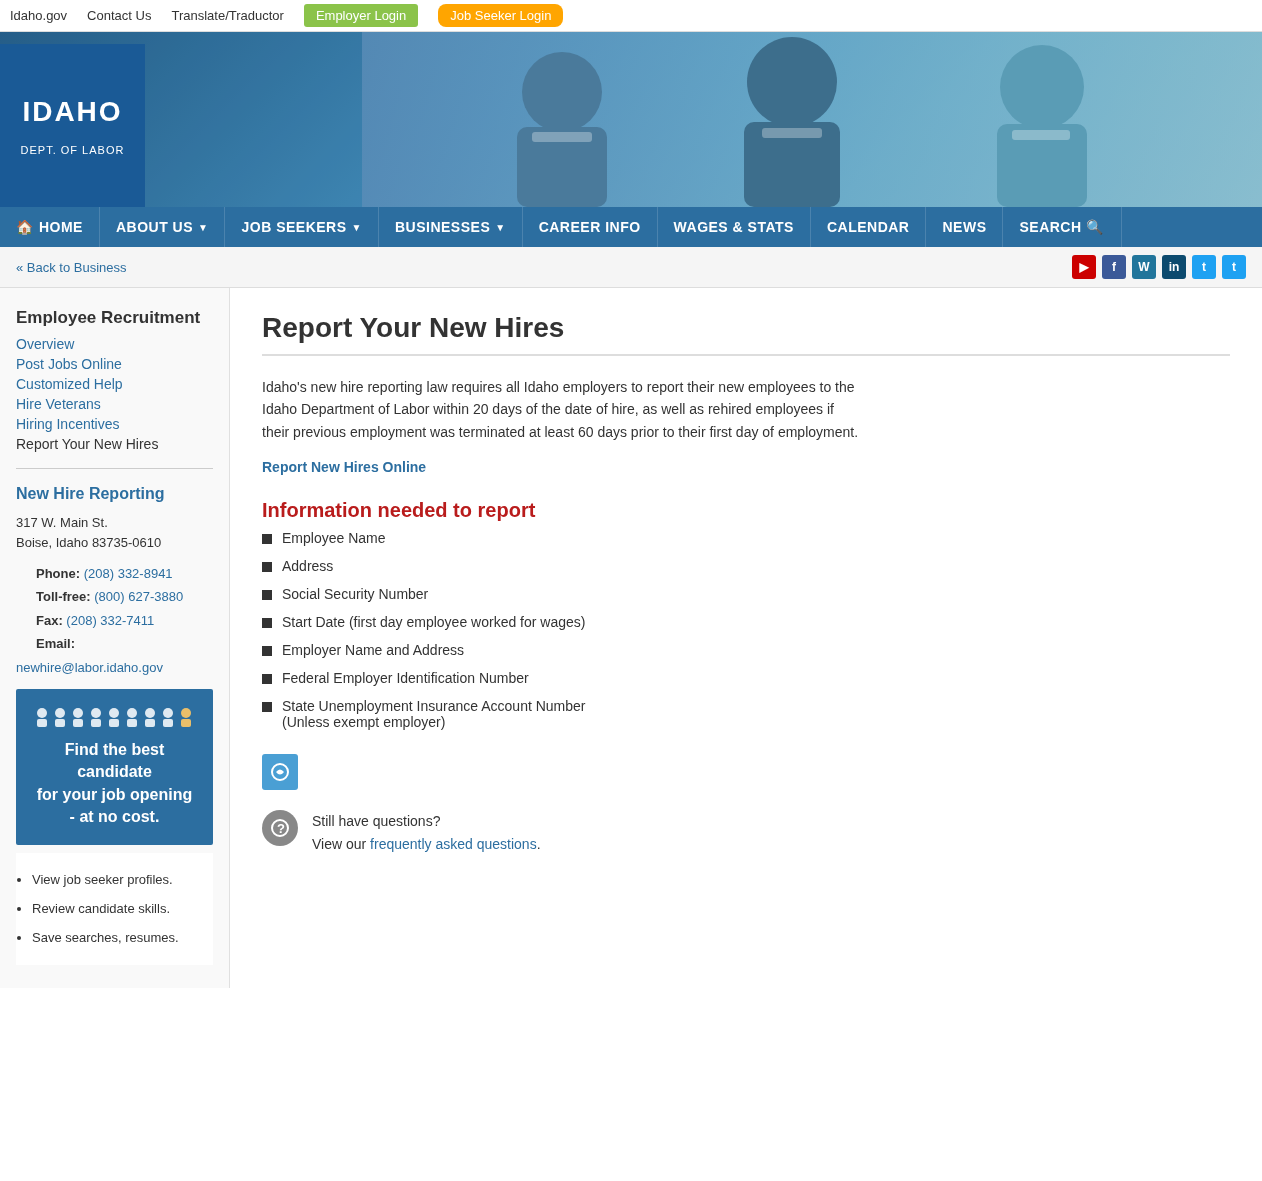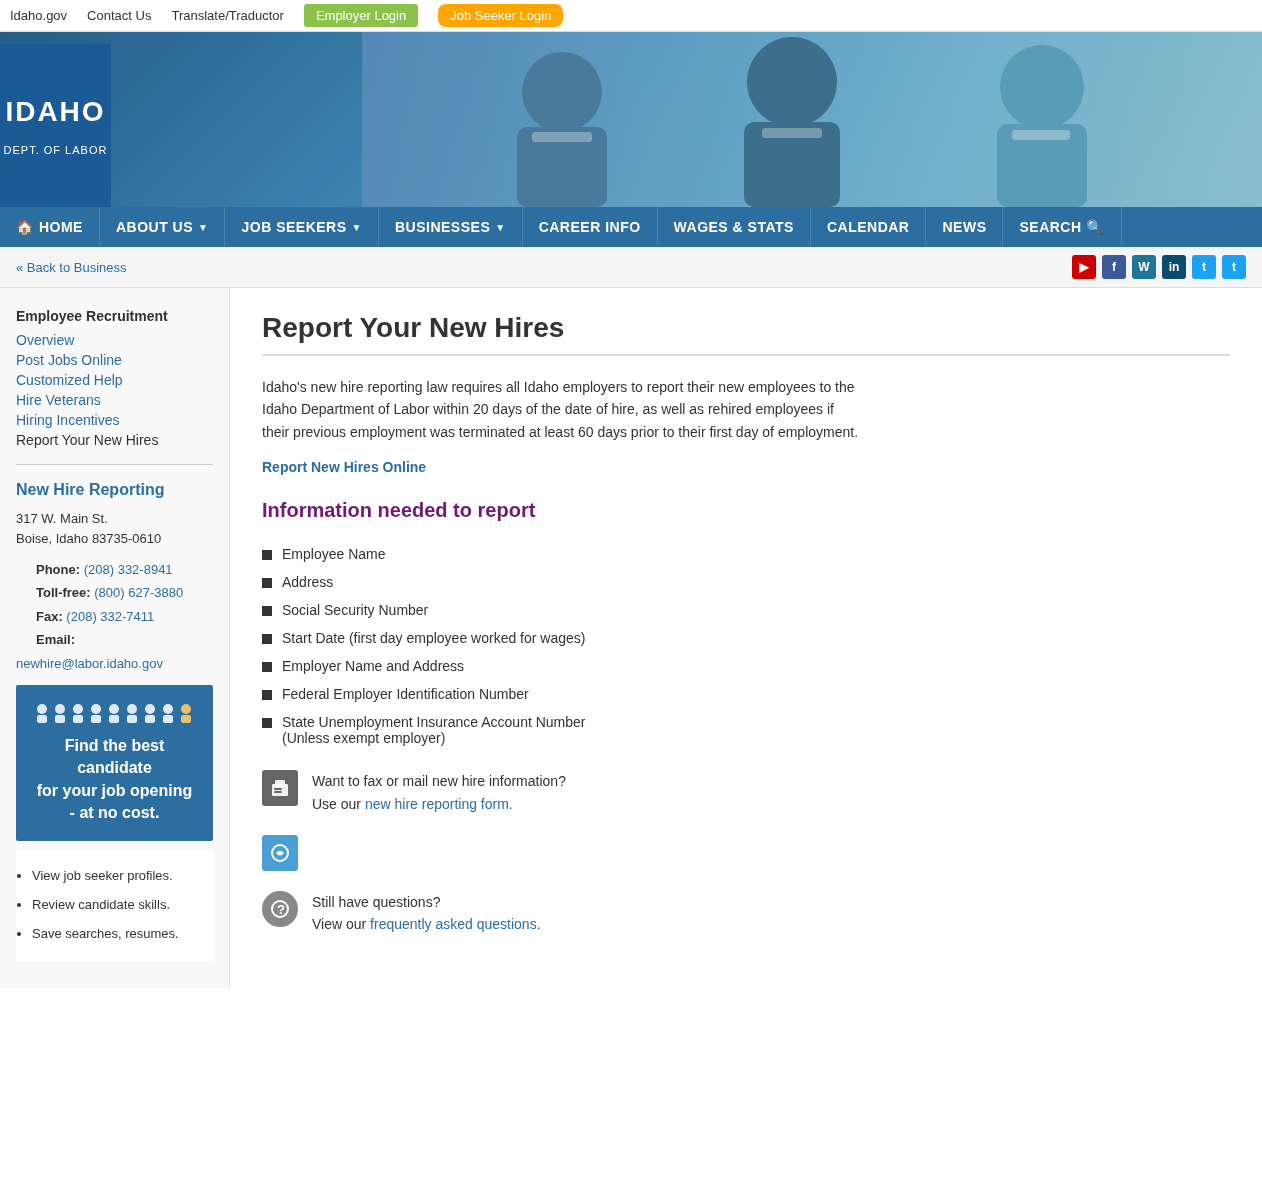--- a/index.html
+++ b/index.html
@@ -45,21 +45,21 @@
       align-items: center;
     }
     .hero-overlay {
       position: absolute;
       top: 0; left: 0; right: 0; bottom: 0;
       background: rgba(0,0,0,0.15);
     }
     .hero-logo {
       position: absolute;
       left: 0; top: 12px; bottom: 0;
-      width: 111px;
+      width: 145px;
       background: #1a5a96;
       display: flex;
       flex-direction: column;
       align-items: center;
       justify-content: center;
       z-index: 2;
     }
     .hero-logo .idaho-text {
       color: #fff;
       font-size: 28px;
@@ -154,21 +154,21 @@
 
     
     .sidebar {
       width: 230px;
       flex-shrink: 0;
       padding: 20px 16px;
       background: #f9f9f9;
       border-right: 1px solid #e0e0e0;
     }
     .sidebar-section-title {
-      font-size: 14px;
+      font-size: 17px;
       font-weight: bold;
       color: #333;
       margin-bottom: 8px;
     }
     .sidebar-links {
       list-style: none;
       margin-bottom: 16px;
     }
     .sidebar-links li {
       margin-bottom: 4px;
@@ -272,22 +272,22 @@
       color: #2c6ea0;
       text-decoration: none;
       font-size: 14px;
       font-weight: bold;
       display: inline-block;
       margin-bottom: 24px;
     }
     .section-title {
       font-size: 20px;
       font-weight: bold;
-      color: #701a75;
-      margin-bottom: 24px;
+      color: #b91c1c;
+      margin-bottom: 8px;
     }
     .info-list {
       list-style: none;
       margin-bottom: 24px;
     }
     .info-list li {
       display: flex;
       align-items: flex-start;
       gap: 10px;
       margin-bottom: 12px;
@@ -533,34 +533,20 @@
       <li>
         <div class="bullet-square"></div>
         <span style="white-space: pre-line;">State Unemployment Insurance Account Number
 (Unless exempt employer)</span>
       </li>
     </ul>
 
     
     <div class="info-blocks">
 
-      <div class="info-block">
-        <div class="info-block-icon fax">
-          <svg width="20" height="20" xmlns="http://www.w3.org/2000/svg">
-            <rect x="2" y="6" width="16" height="12" rx="1" fill="white" opacity="0.9"></rect>
-            <rect x="5" y="2" width="10" height="7" rx="1" fill="white" opacity="0.9"></rect>
-            <rect x="4" y="10" width="8" height="2" rx="1" fill="#666"></rect>
-            <rect x="4" y="13" width="8" height="2" rx="1" fill="#666"></rect>
-          </svg>
-        </div>
-        <div class="info-block-text">
-          Want to fax or mail new hire information?<br>
-          Use our <a href="#">new hire reporting form.</a>
-        </div>
-      </div>
 
       <div class="info-block">
         <div class="info-block-icon media">
           <svg width="20" height="20" xmlns="http://www.w3.org/2000/svg">
             <circle cx="10" cy="10" r="8" fill="none" stroke="white" stroke-width="2"></circle>
             <path d="M6 10 Q10 5 14 10 Q10 15 6 10Z" fill="white"></path>
           </svg>
         </div>
       </div>
 

